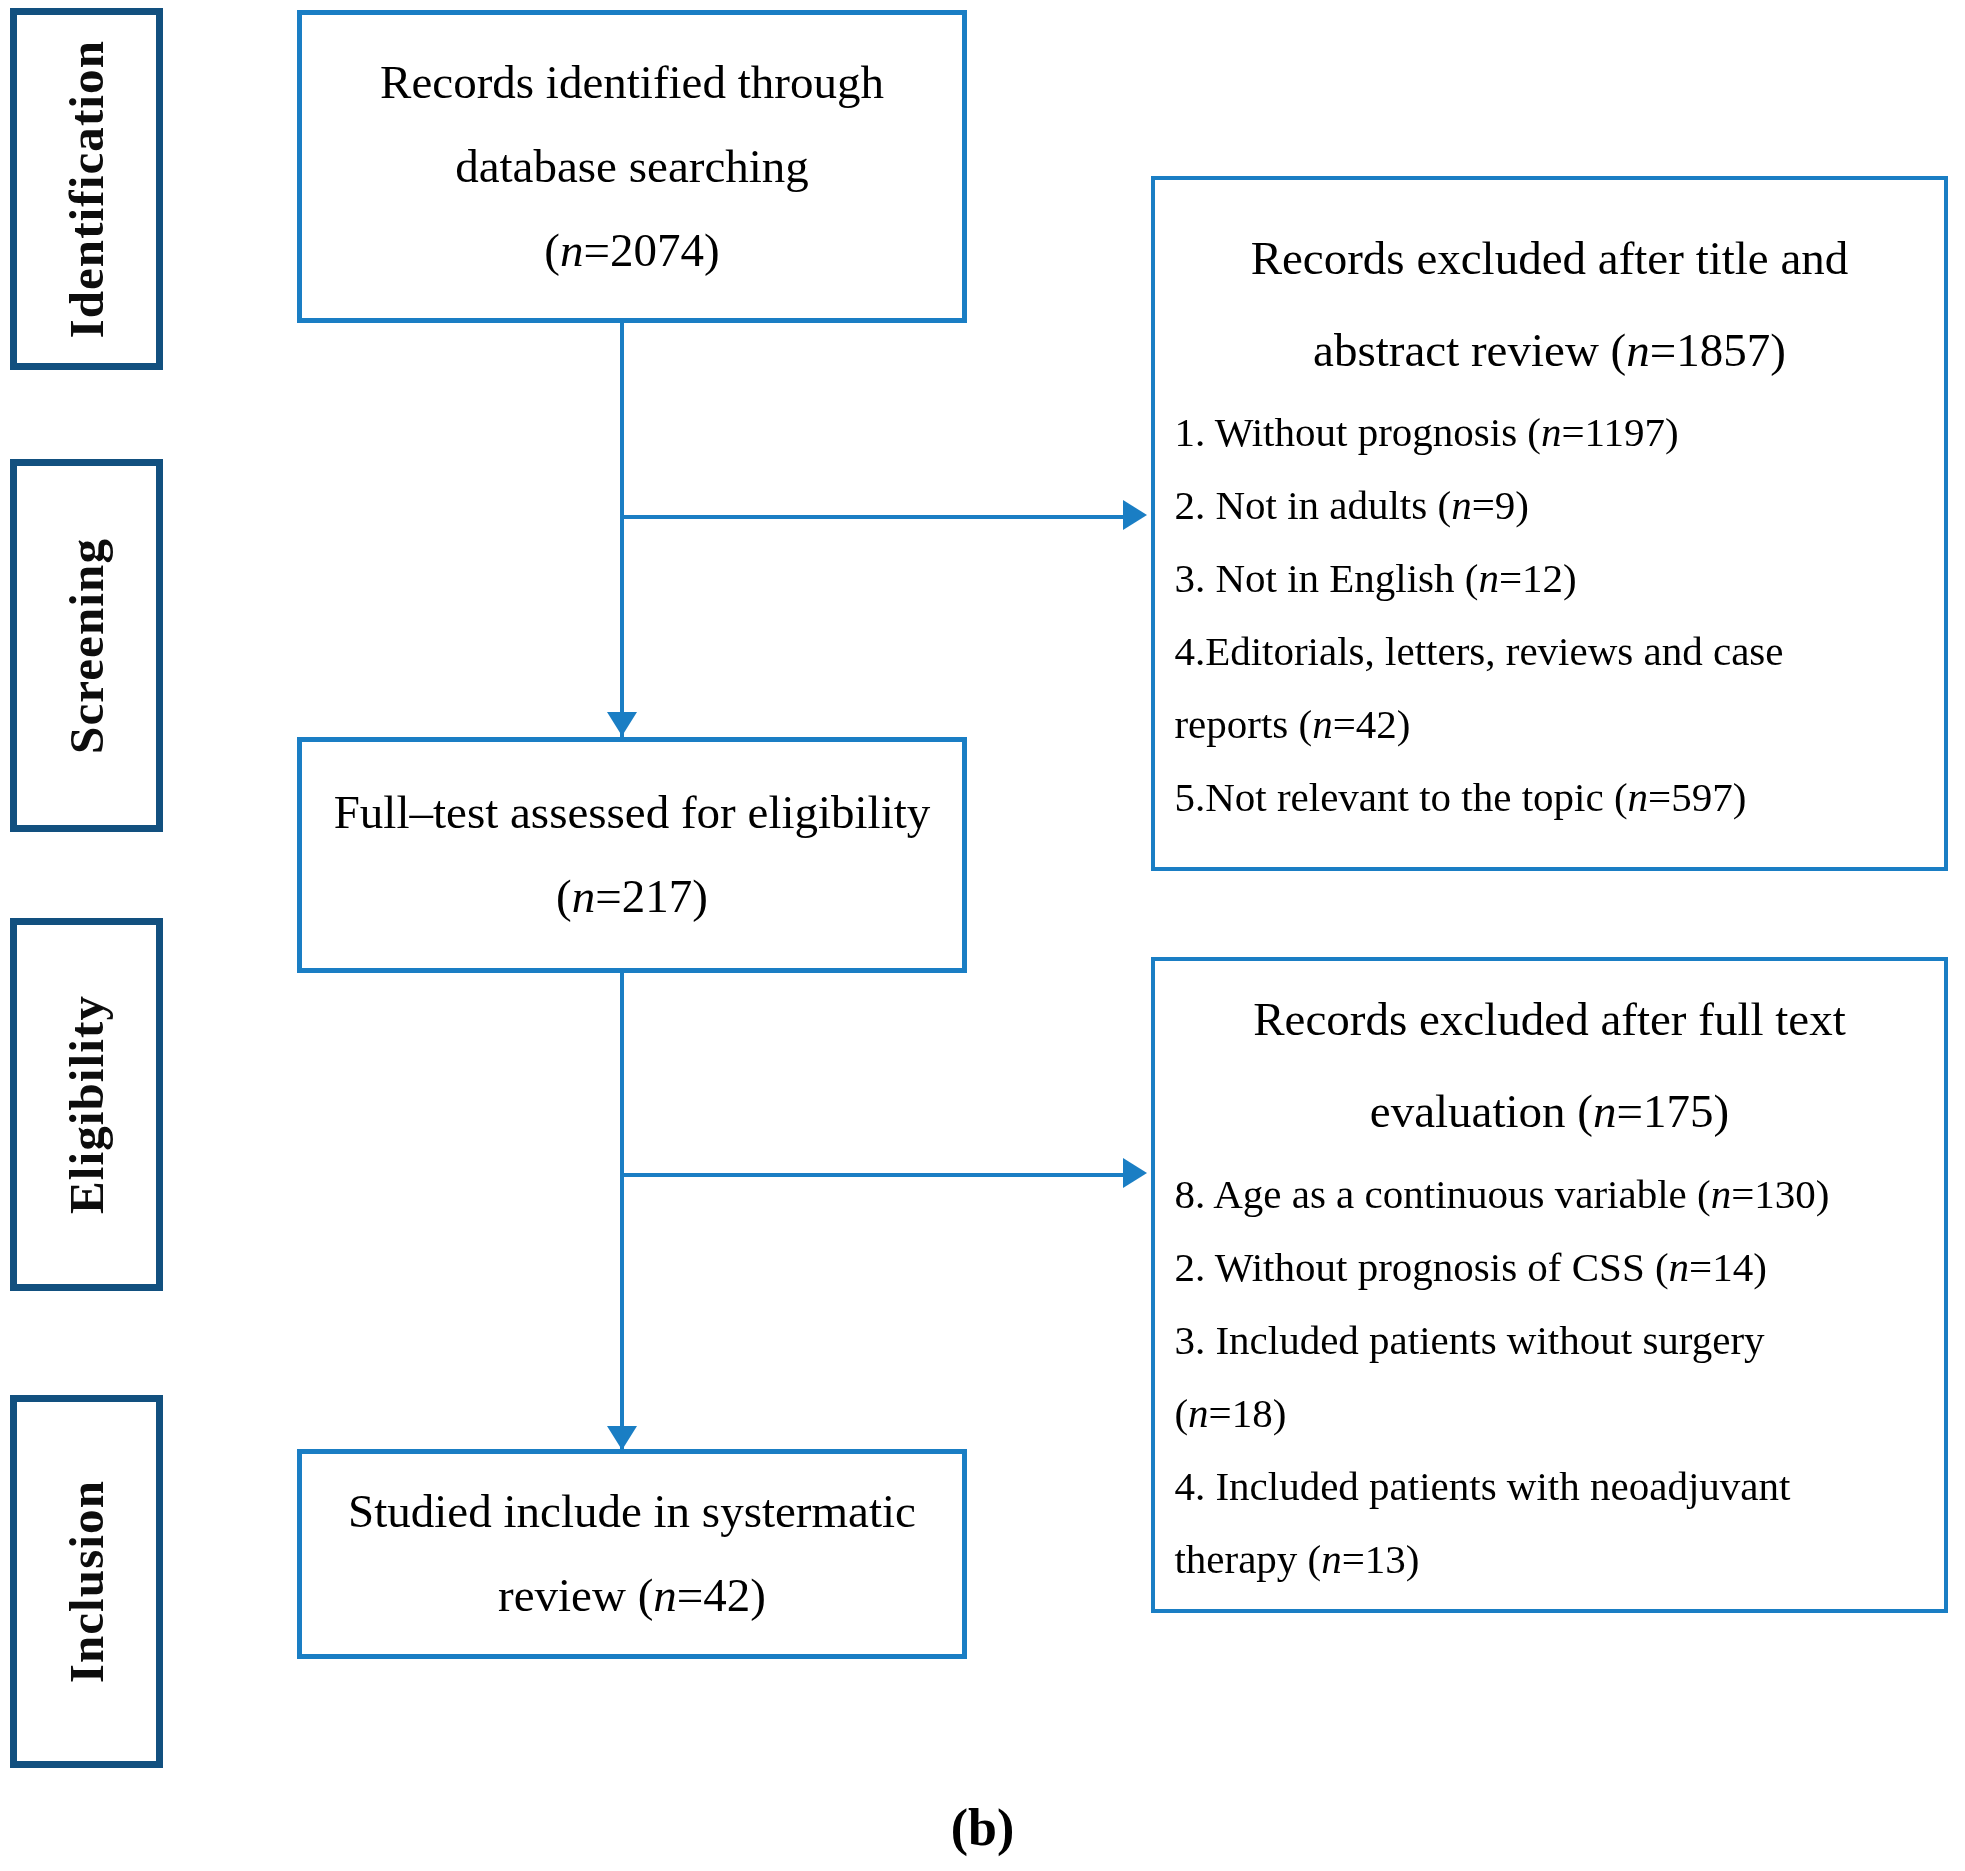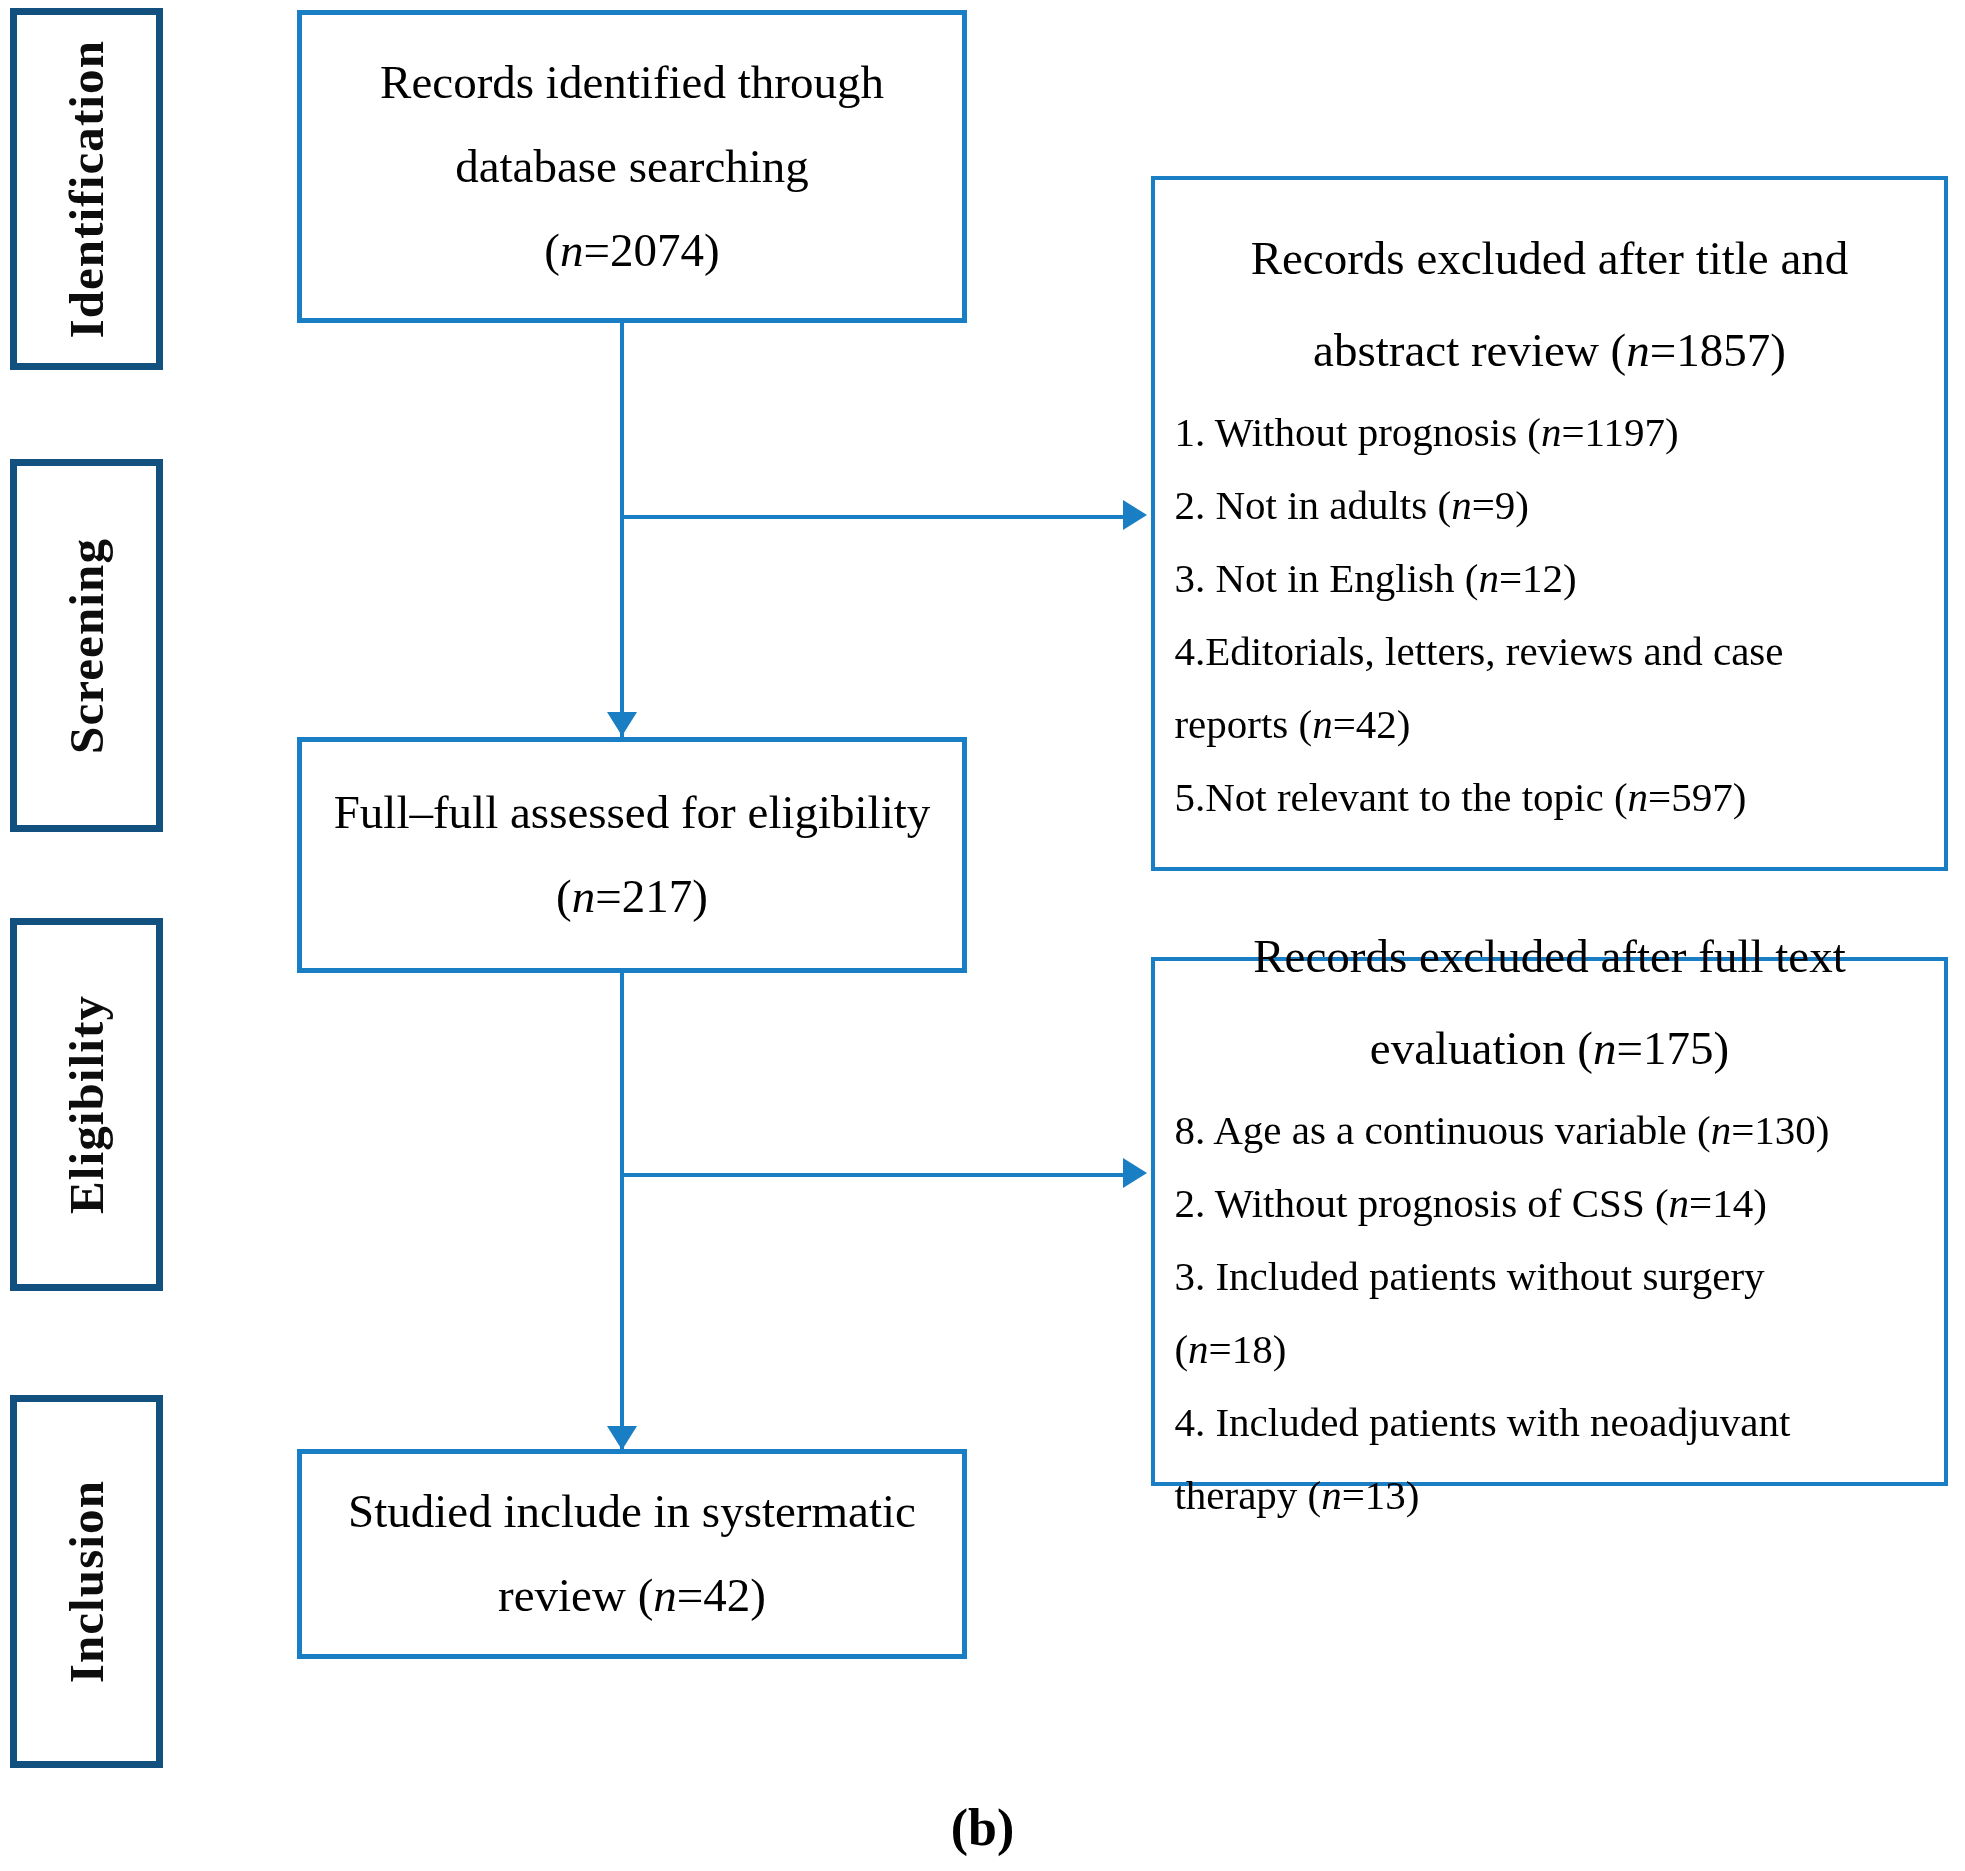--- a/index.html
+++ b/index.html
@@ -151,21 +151,21 @@
   <div class="flow-box" style="left:297px; top:10.3px; width:670px; height:313px;">
     <div class="box-inner">
       <div class="ctr-line">Records identified through</div>
       <div class="ctr-line">database searching</div>
       <div class="ctr-line"><span>(</span><span class="italic-n">n</span><span>=2074)</span></div>
     </div>
   </div>
 
   <div class="flow-box" style="left:297px; top:737px; width:670px; height:236px;">
     <div class="box-inner">
-      <div class="ctr-line">Full–full assessed for eligibility</div>
+      <div class="ctr-line">Full–test assessed for eligibility</div>
       <div class="ctr-line"><span>(</span><span class="italic-n">n</span><span>=217)</span></div>
     </div>
   </div>
 
   <div class="flow-box" style="left:297px; top:1449px; width:670px; height:210px;">
     <div class="box-inner">
       <div class="ctr-line">Studied include in systermatic</div>
       <div class="ctr-line"><span>review (</span><span class="italic-n">n</span><span>=42)</span></div>
     </div>
   </div>
@@ -182,21 +182,21 @@
       <div class="left-line"><span>3. Not in English (</span><span class="italic-n">n</span><span>=12)</span></div>
 
       <div class="left-line"><span>4.Editorials, letters, reviews and case</span><span class="italic-n"></span><span></span></div>
 
       <div class="left-line"><span>reports (</span><span class="italic-n">n</span><span>=42)</span></div>
 
       <div class="left-line"><span>5.Not relevant to the topic (</span><span class="italic-n">n</span><span>=597)</span></div>
     </div>
   </div>
 
-  <div class="flow-box thin" style="left:1151px; top:957px; width:797px; height:529px;">
+  <div class="flow-box thin" style="left:1151px; top:957px; width:797px; height:656px;">
     <div class="box-inner pad">
       <div class="hdr-line">Records excluded after full text</div>
       <div class="hdr-line"><span>evaluation (</span><span class="italic-n">n</span><span>=175)</span></div>
 
       <div class="left-line"><span>8. Age as a continuous variable (</span><span class="italic-n">n</span><span>=130)</span></div>
 
       <div class="left-line"><span>2. Without prognosis of CSS (</span><span class="italic-n">n</span><span>=14)</span></div>
 
       <div class="left-line"><span>3. Included patients without surgery</span><span class="italic-n"></span><span></span></div>
 

